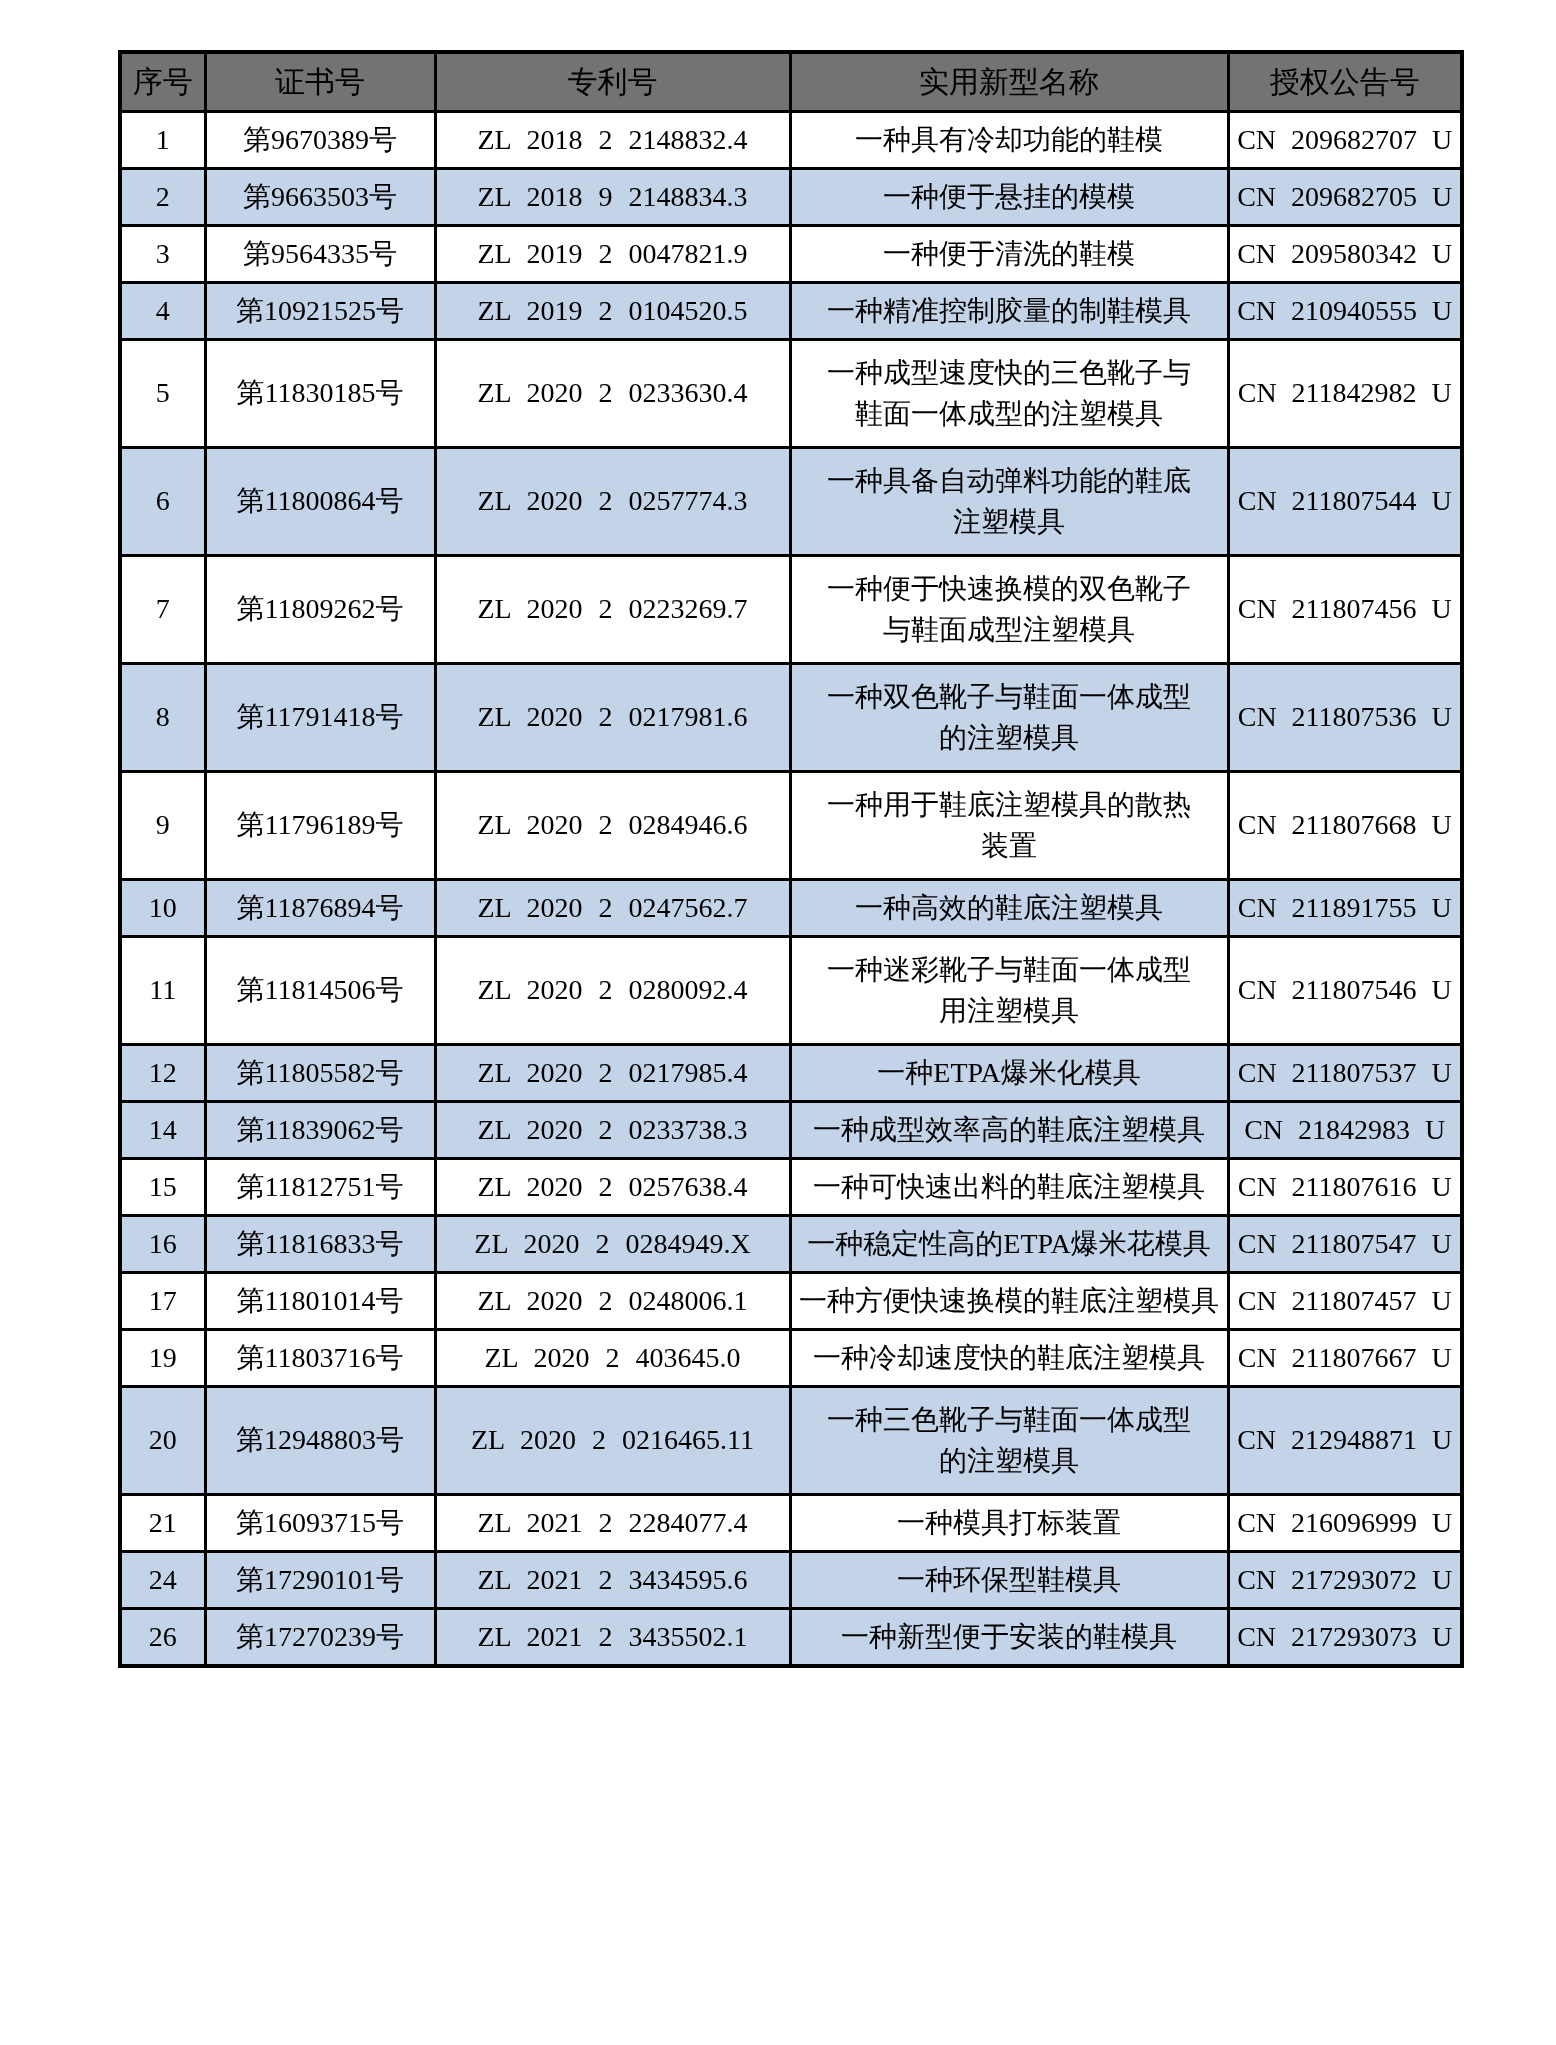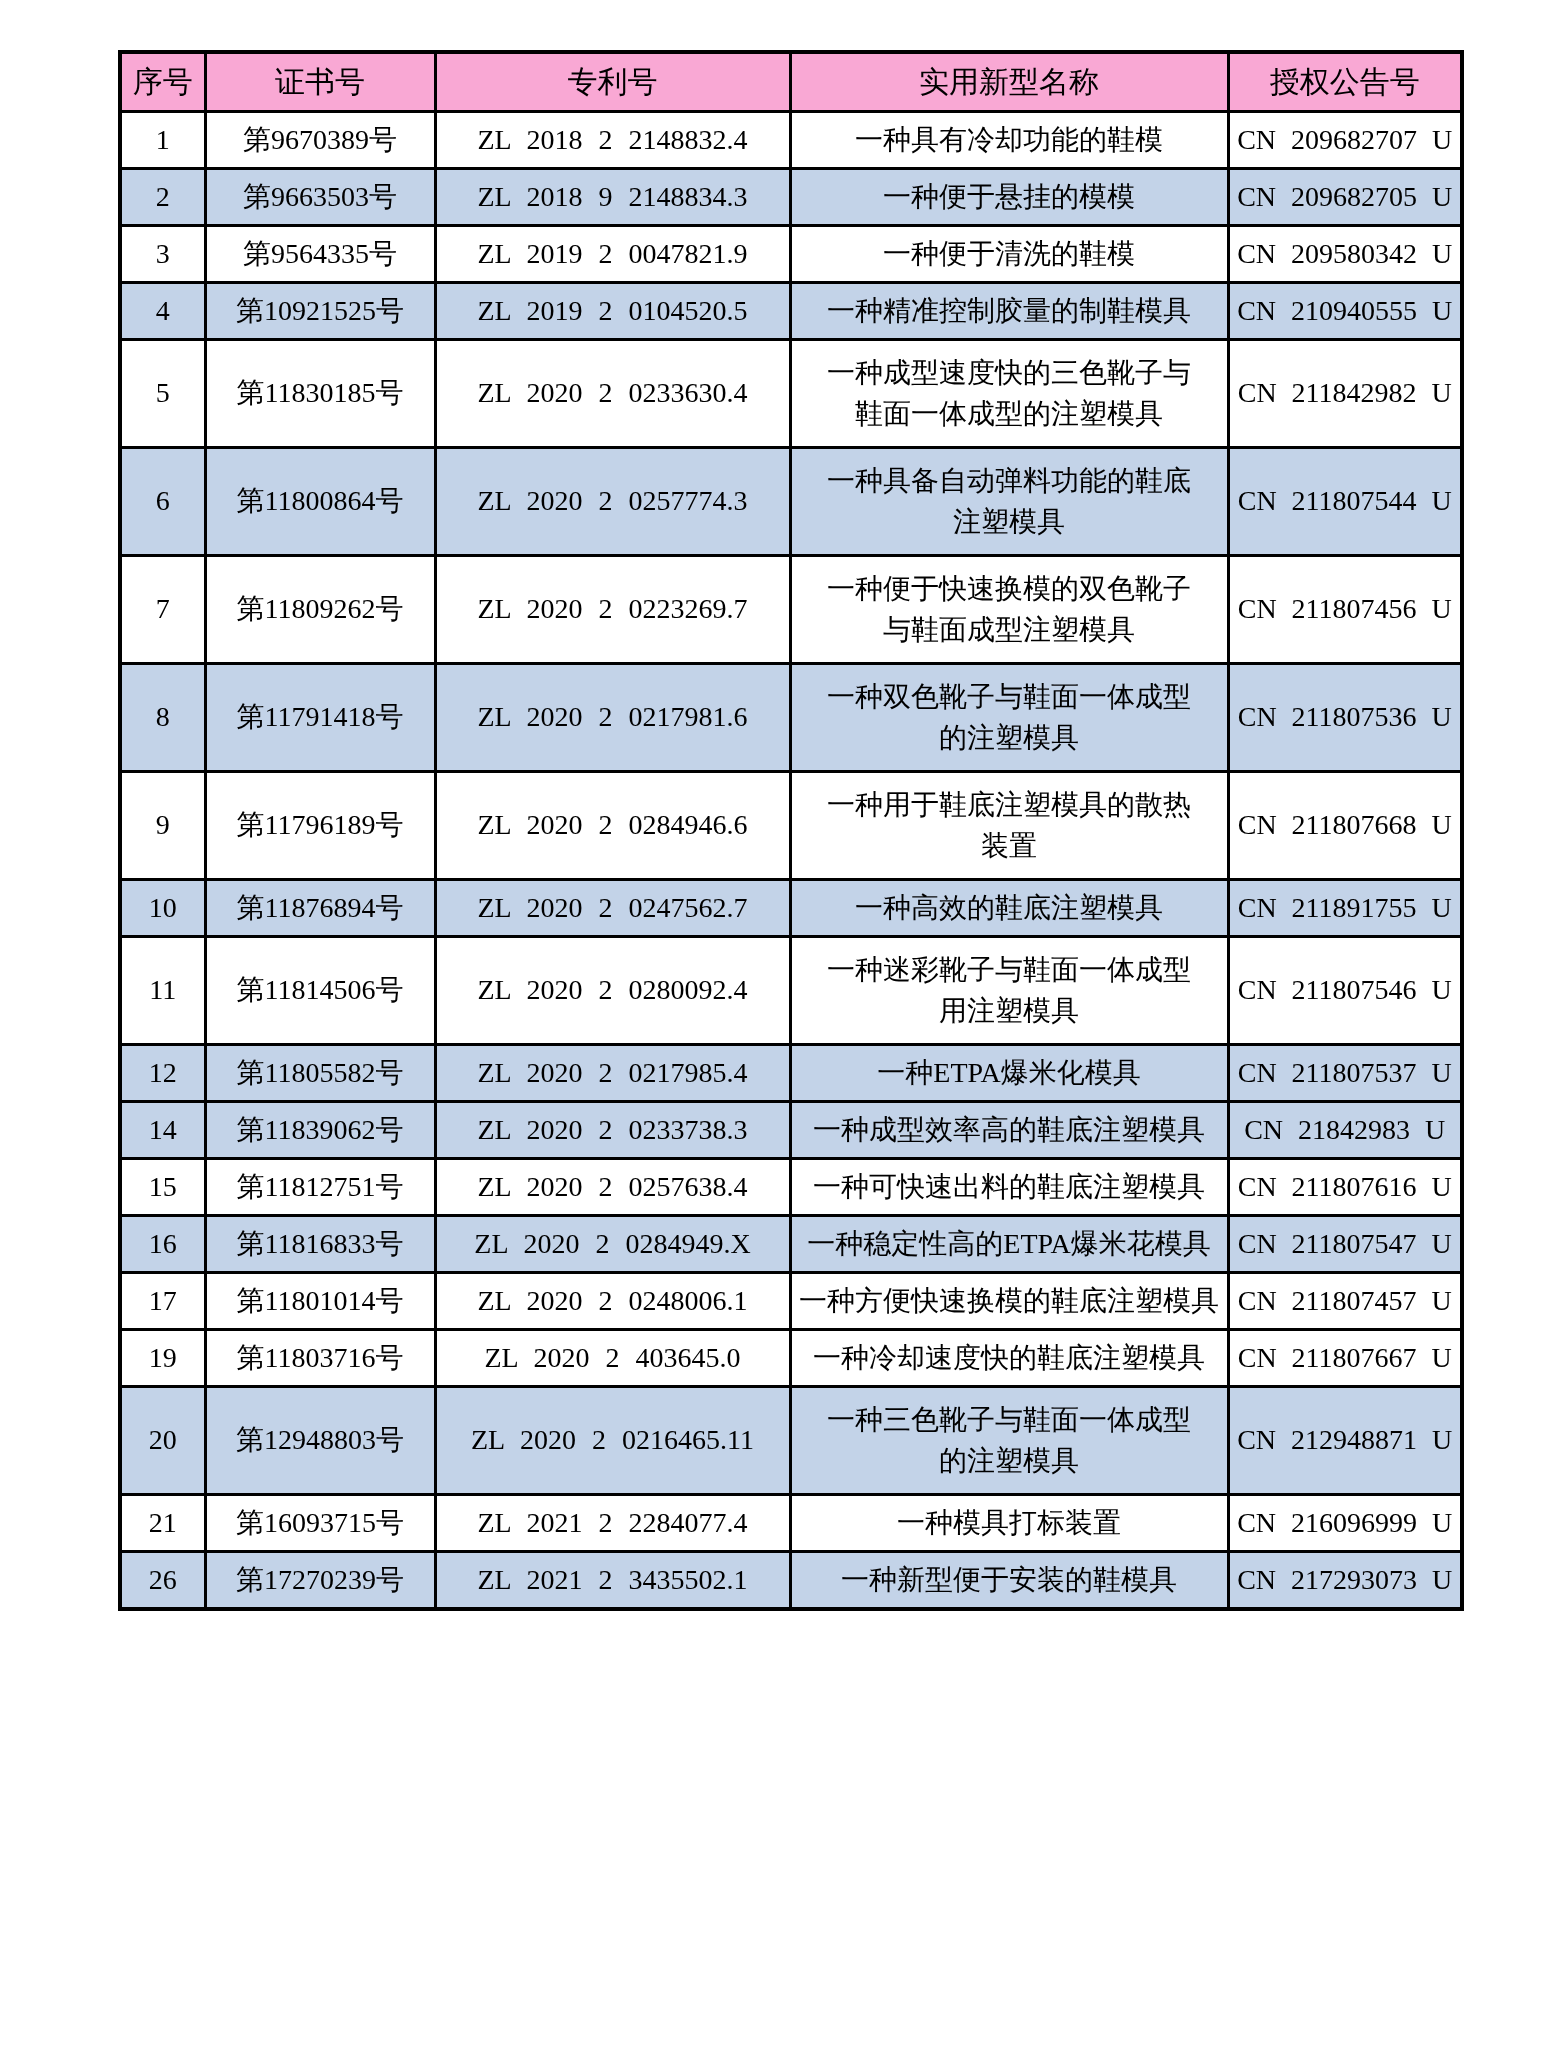--- a/index.html
+++ b/index.html
@@ -26,21 +26,21 @@
     font-weight:normal;
     font-size:28px;
     line-height:1.45;
     padding:2px 2px;
     overflow:visible;
     background:#ffffff;
   }
   table.patent-table th{
     font-size:30px;
     height:52px;
-    background:#f9a8d4;
+    background:#737373;
   }
   tr.alt td{background:#c3d3e8;}
   tr.row-single td{height:50px;}
   tr.row-tall td{height:101px;}
   td.col-seq{font-size:28px;}
   td.col-patent{word-spacing:9px;}
   td.col-cn{word-spacing:8px;}
   td.col-name{
     white-space:pre-line;
     padding:2px 0;
@@ -202,20 +202,27 @@
     <td class="col-cn">CN 212948871 U</td>
   </tr>
         <tr class="row-single">
     <td class="col-seq">21</td>
     <td class="col-cert">第16093715号</td>
     <td class="col-patent">ZL 2021 2 2284077.4</td>
     <td class="col-name">一种模具打标装置</td>
     <td class="col-cn">CN 216096999 U</td>
   </tr>
         <tr class="row-single alt">
+    <td class="col-seq">24</td>
+    <td class="col-cert">第17290101号</td>
+    <td class="col-patent">ZL 2021 2 3434595.6</td>
+    <td class="col-name">一种环保型鞋模具</td>
+    <td class="col-cn">CN 217293072 U</td>
+  </tr>
+        <tr class="row-single alt">
     <td class="col-seq">26</td>
     <td class="col-cert">第17270239号</td>
     <td class="col-patent">ZL 2021 2 3435502.1</td>
     <td class="col-name">一种新型便于安装的鞋模具</td>
     <td class="col-cn">CN 217293073 U</td>
   </tr>
       </tbody>
   </table>
 </div>
 

